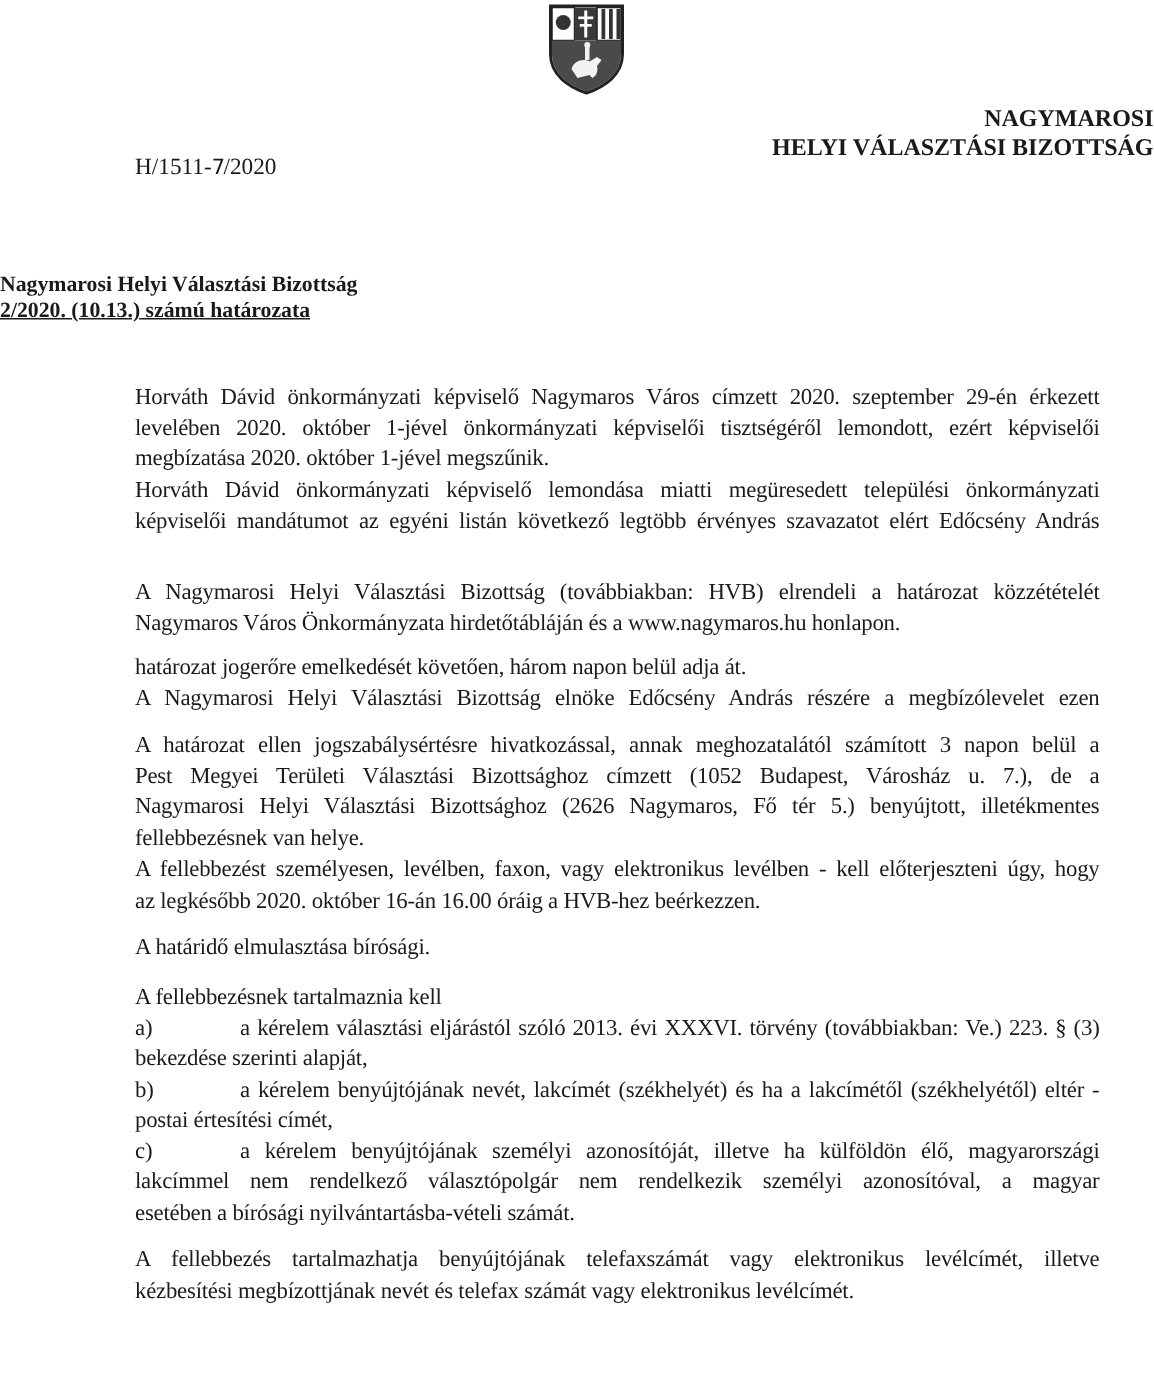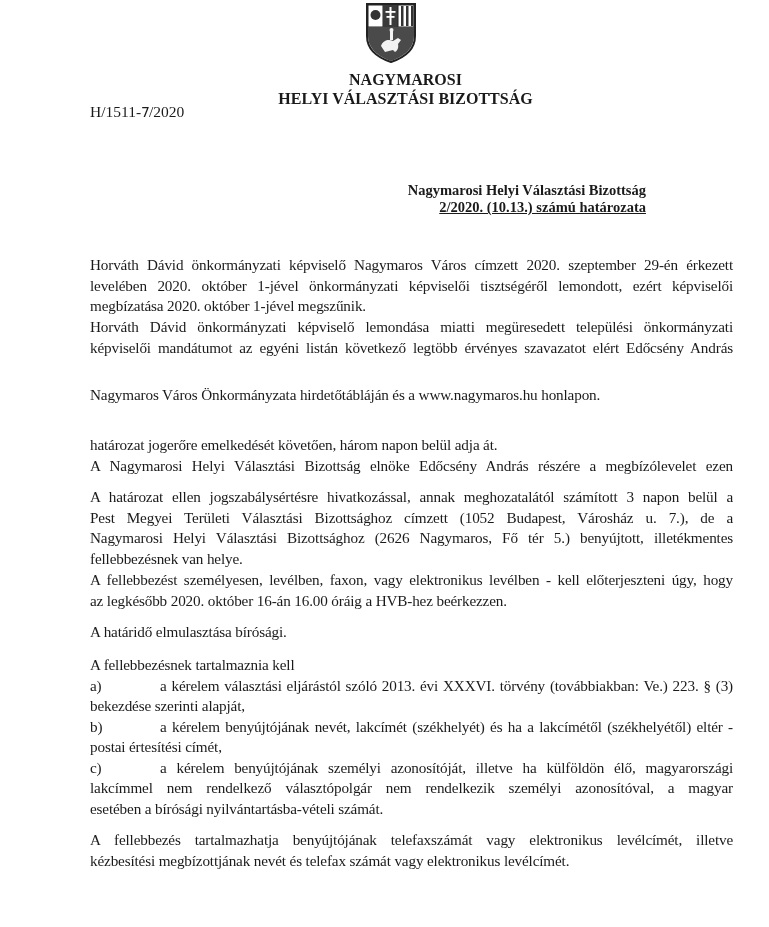--- a/index.html
+++ b/index.html
@@ -6,25 +6,25 @@
   body {
     width: 769px; height: 927px; position: relative; overflow: hidden;
     font-family: "Liberation Serif", "DejaVu Serif", serif;
     color: #1a1a1a;
   }
   .crest { position: absolute; left: 365px; top: 2px; width: 52px; height: 62px; }
   .org {
     position: absolute; left: 0; width: 769px; text-align: center;
     font-weight: bold; font-size: 16px; line-height: 19px; top: 70px;
   }
-  .org div { padding-left: 42px; }
+  .org div { padding-left: 42px; text-align: right; }
   .refno { position: absolute; left: 90px; top: 103px; font-size: 15.5px; }
   .refno .hand { font-family: "DejaVu Sans", sans-serif; font-size: 14px; letter-spacing: -1px; }
   .title {
-    position: absolute; left: 0; width: 646px; top: 182px; text-align: right;
+    position: absolute; left: 0; width: 646px; top: 182px; text-align: left;
     font-weight: bold; font-size: 14.5px; line-height: 17px;
   }
   .title .t2 { text-decoration: underline; }
   .para {
     position: absolute; left: 90px; width: 643px;
     font-size: 15.2px; line-height: 20.5px; text-align: justify;
     letter-spacing: -0.15px;
   }
   .para .ln { display: block; text-align: justify; text-align-last: justify; white-space: nowrap; }
   .para .ln.last { text-align-last: left; }
@@ -72,20 +72,21 @@
   <span class="ln">levelében 2020. október 1-jével önkormányzati képviselői tisztségéről lemondott, ezért képviselői</span>
   <span class="ln last">megbízatása 2020. október 1-jével megszűnik.</span>
 </div>
 
 <div class="para" style="top:317px">
   <span class="ln">Horváth Dávid önkormányzati képviselő lemondása miatti megüresedett települési önkormányzati</span>
   <span class="ln">képviselői mandátumot az egyéni listán következő legtöbb érvényes szavazatot elért Edőcsény András</span>
 </div>
 
 <div class="para" style="top:385px">
+  <span class="ln">A Nagymarosi Helyi Választási Bizottság (továbbiakban: HVB) elrendeli a határozat közzétételét</span>
   <span class="ln last">Nagymaros Város Önkormányzata hirdetőtábláján és a www.nagymaros.hu honlapon.</span>
 </div>
 
 <div class="para" style="top:435px">
   <span class="ln last">határozat jogerőre emelkedését követően, három napon belül adja át.</span>
   <span class="ln">A Nagymarosi Helyi Választási Bizottság elnöke Edőcsény András részére a megbízólevelet ezen</span>
 </div>
 
 <div class="para" style="top:487px">
   <span class="ln">A határozat ellen jogszabálysértésre hivatkozással, annak meghozatalától számított 3 napon belül a</span>

